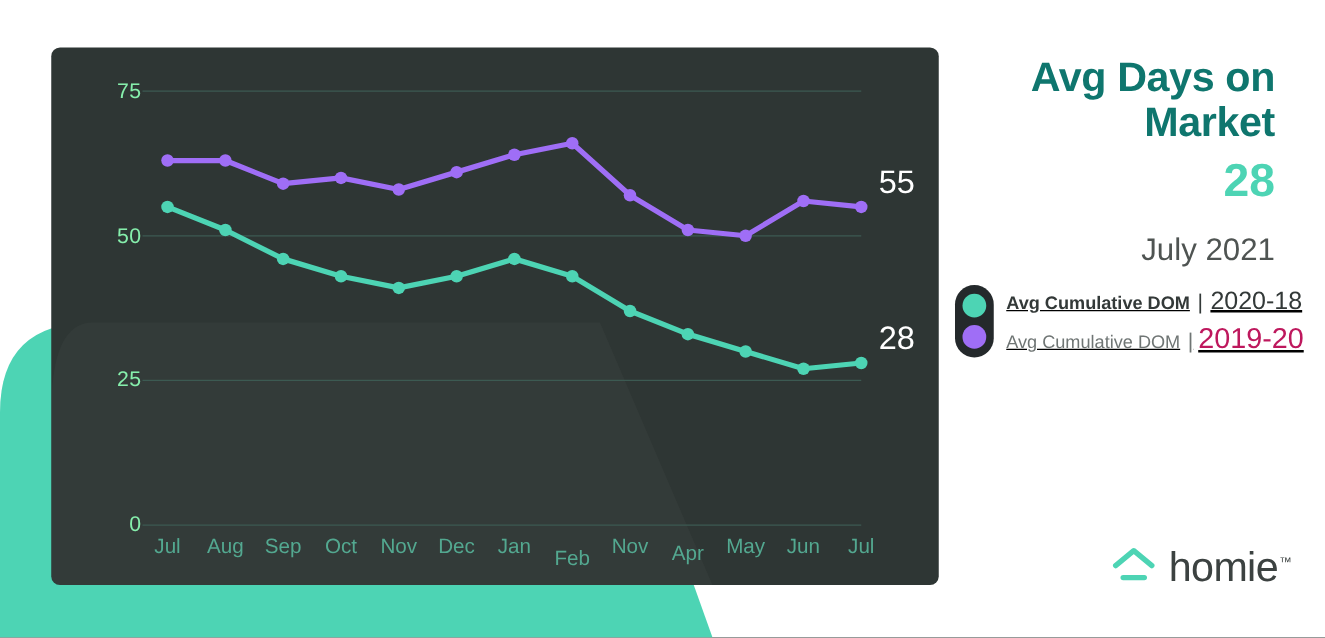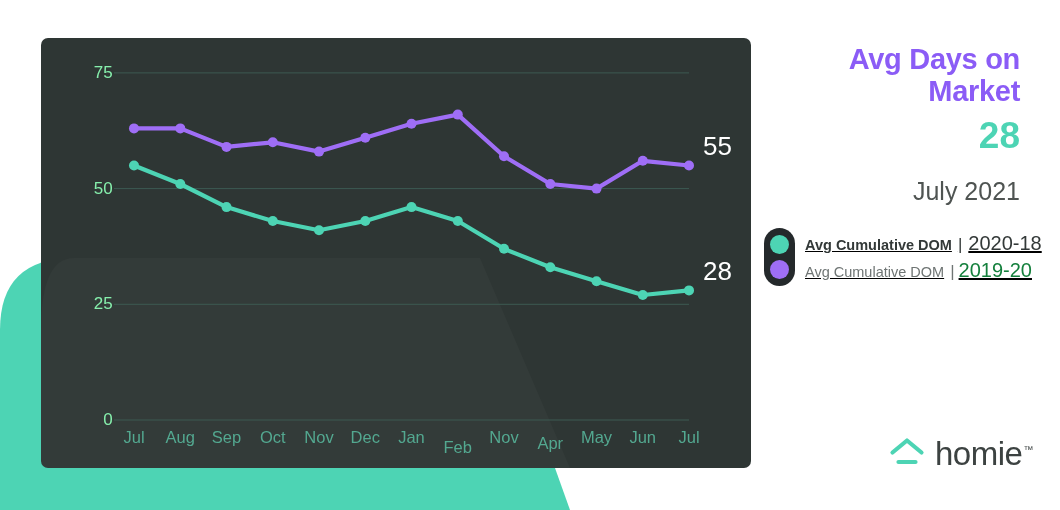--- a/index.html
+++ b/index.html
@@ -91,23 +91,23 @@
 
   
   .panel {
     position: absolute;
     left: 770px;
     top: 44px;
     width: 250px;
     text-align: right;
   }
   .panel-title {
-    font-size: 29px;
+    font-size: 33px;
     font-weight: bold;
-    color: #8b5cf6;
+    color: #0f766e;
     letter-spacing: -0.3px;
     line-height: 1.1;
   }
   .panel-value {
     margin-top: 8px;
     font-size: 37px;
     font-weight: bold;
     color: #4dd4b4;
     line-height: 1.1;
   }
@@ -176,22 +176,22 @@
   .legend-row.r2 .lg-name {
     color: #6f7574;
     font-size: 14.5px;
   }
   .legend-row.r2 .lg-sep {
     color: #6f7574;
     font-size: 17px;
     margin: 0 4px 0 6px;
   }
   .legend-row.r2 .lg-years {
-    color: #15803d;
-    font-size: 20px;
+    color: #be185d;
+    font-size: 23px;
   }
 
   
   .logo {
     position: absolute;
     left: 888px;
     top: 436px;
     display: flex;
     align-items: center;
   }

